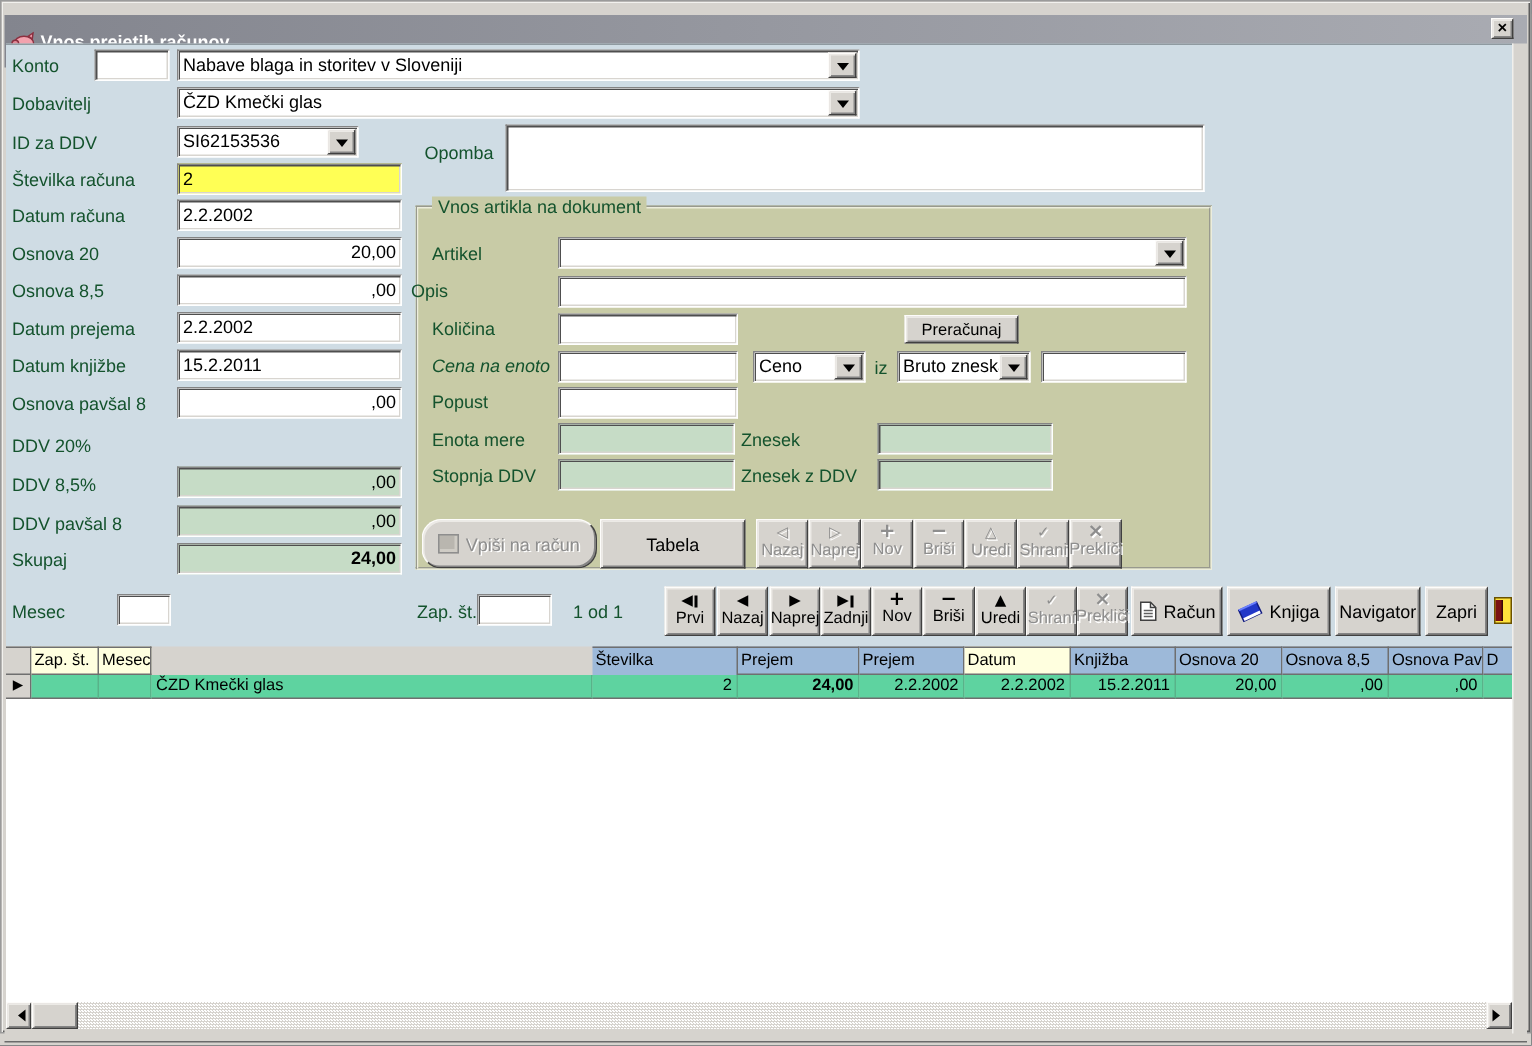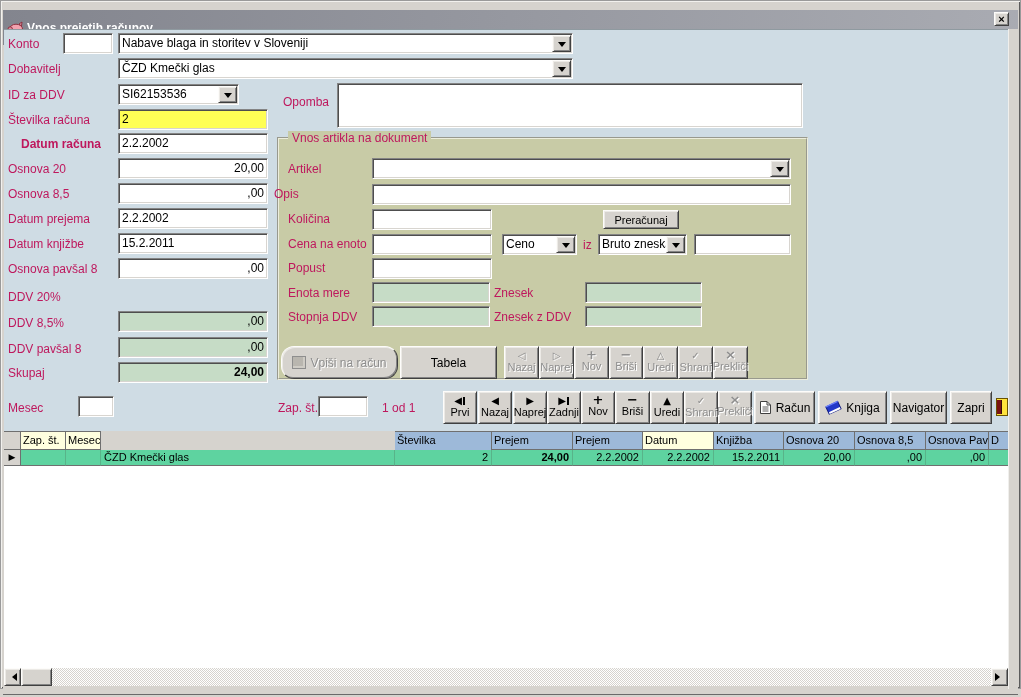--- a/index.html
+++ b/index.html
@@ -1,19 +1,19 @@
 <!DOCTYPE html>
 <html><head>
 <meta charset="utf-8">
 <style>
   html,body{margin:0;padding:0;background:#4a4a4a;}
   .stage{position:relative;width:1021px;height:697px;background:#d6d3ce;overflow:hidden;
          font-family:"Liberation Sans",sans-serif;-webkit-font-smoothing:none;}
   .abs{position:absolute;box-sizing:border-box;}
-  .lbl{font-size:12px;color:#be185d;white-space:nowrap;}
+  .lbl{font-size:12px;color:#14532d;white-space:nowrap;}
   
   .sunken{border:1px solid;border-color:#848484 #ffffff #ffffff #848484;
           box-shadow:inset 1px 1px 0 #4e4e4e, inset -1px -1px 0 #d8d5d0;}
   .raised{background:#d6d3ce;border:1px solid;border-color:#fdfcfa #404040 #404040 #fdfcfa;
           box-shadow:inset 1px 1px 0 #eceae6, inset -1px -1px 0 #848484;}
   .field{background:#fff;font-size:12px;line-height:17px;padding:1px 3px;white-space:nowrap;overflow:hidden;color:#000;}
   .num{text-align:right;}
   .greenf{background:#c6dcc6;}
   .yellowf{background:#ffff55;}
   .bluef{background:#a6c4ea;}
@@ -82,21 +82,21 @@
   <div class="abs raised btn" style="left:994px;top:12px;width:15px;height:14px;font-weight:bold;font-size:11px;line-height:11px;">
     <span>×</span>
   </div>
 
   <div class="abs" style="left:4px;top:29px;width:1004px;height:402px;background:#cfdce4;border-top:1px solid #8f9aa0;"></div>
 
   <div class="abs lbl" style="left:8px;top:37px;">Konto</div>
   <div class="abs lbl" style="left:8px;top:62px;">Dobavitelj</div>
   <div class="abs lbl" style="left:8px;top:88px;">ID za DDV</div>
   <div class="abs lbl" style="left:8px;top:113px;">Številka računa</div>
-  <div class="abs lbl" style="left:21px;top:137px;font-weight:bold;">Datum računa</div>
+  <div class="abs lbl" style="left:8px;top:137px;">Datum računa</div>
   <div class="abs lbl" style="left:8px;top:162px;">Osnova 20</div>
   <div class="abs lbl" style="left:8px;top:187px;">Osnova 8,5</div>
   <div class="abs lbl" style="left:8px;top:212px;">Datum prejema</div>
   <div class="abs lbl" style="left:8px;top:237px;">Datum knjižbe</div>
   <div class="abs lbl" style="left:8px;top:262px;">Osnova pavšal 8</div>
   <div class="abs lbl" style="left:8px;top:290px;">DDV 20%</div>
   <div class="abs lbl" style="left:8px;top:316px;">DDV 8,5%</div>
   <div class="abs lbl" style="left:8px;top:342px;">DDV pavšal 8</div>
   <div class="abs lbl" style="left:8px;top:366px;">Skupaj</div>
 
@@ -143,21 +143,21 @@
         <i class="tri-down"></i>
       </span>
   </div>
   <div class="abs lbl" style="left:274px;top:187px;">Opis</div>
   <div class="abs sunken field" style="left:372px;top:184px;width:419px;height:21px;"><span></span></div>
   <div class="abs lbl" style="left:288px;top:212px;">Količina</div>
   <div class="abs sunken field" style="left:372px;top:209px;width:120px;height:21px;"><span></span></div>
   <div class="abs raised btn" style="left:603px;top:210px;width:76px;height:19px;font-size:11px;">
     <span>Preračunaj</span>
   </div>
-  <div class="abs lbl" style="left:288px;top:237px;">Cena na enoto</div>
+  <div class="abs lbl" style="left:288px;top:237px;font-style:italic;">Cena na enoto</div>
   <div class="abs sunken field" style="left:372px;top:234px;width:120px;height:21px;"><span></span></div>
   <div class="abs sunken field" style="left:502px;top:234px;width:75px;height:21px;">
     <span>Ceno</span>
     <span class="combo-btn raised">
         <i class="tri-down"></i>
       </span>
   </div>
   <div class="abs lbl" style="left:583px;top:238px;">iz</div>
   <div class="abs sunken field" style="left:598px;top:234px;width:89px;height:21px;">
     <span>Bruto zneska</span>

